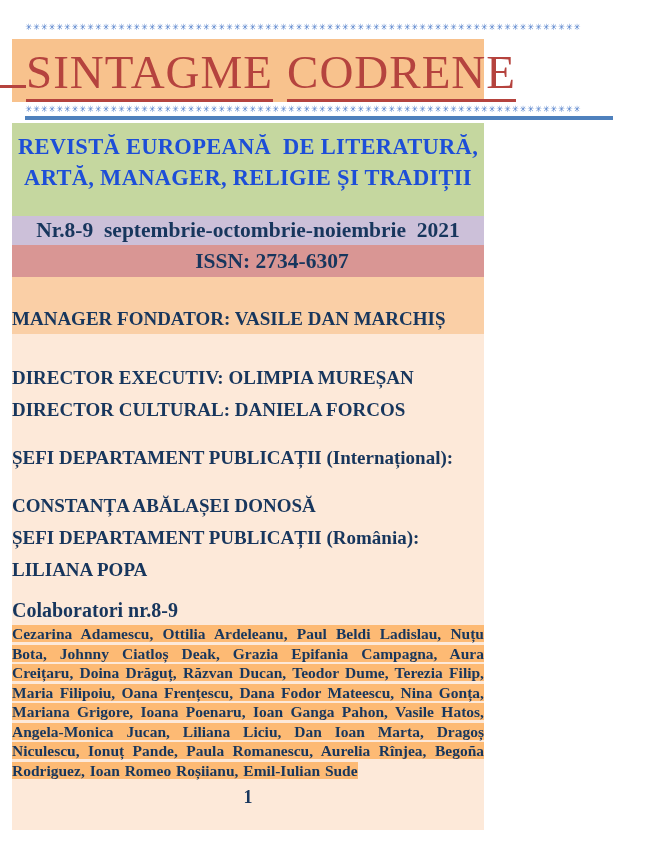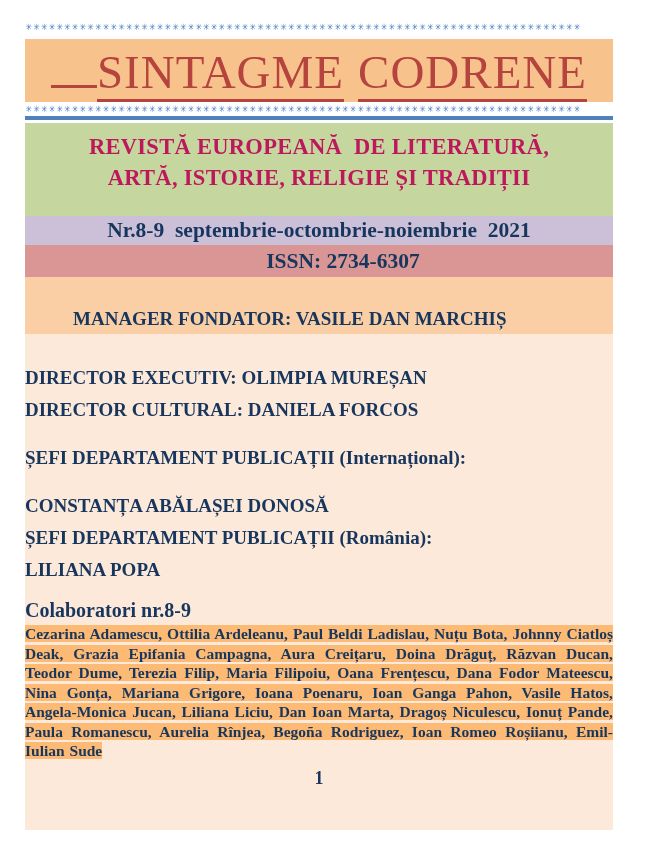--- a/index.html
+++ b/index.html
@@ -1,46 +1,46 @@
 <!DOCTYPE html>
 <html><head>
 <meta charset="utf-8">
 <style>
   html,body{margin:0;padding:0;background:#ffffff;}
   .page{
     width:645px;height:854px;position:relative;background:#ffffff;overflow:hidden;
     font-family:"Liberation Serif","DejaVu Serif",serif;color:#17365D;
   }
-  .band{width:588px;margin-left:25px;box-sizing:border-box;}
+  .band{width:472px;margin-left:12px;box-sizing:border-box;}
   .ast-row{
     width:588px;margin-left:25px;overflow:hidden;white-space:nowrap;
     color:#4E7CC9;font-family:"DejaVu Sans",sans-serif;
     font-size:8.5px;letter-spacing:0.6px;height:13px;line-height:13px;
   }
   .ast-top{margin-top:21px;margin-bottom:5px;}
   .ast-mid{margin-top:1px;height:12px;line-height:12px;}
   .banner-orange{
     height:63px;background:#F8C28D;
     display:flex;align-items:flex-end;justify-content:center;
   }
   .masthead-title{
     font-size:47px;line-height:1;color:#B5433E;white-space:nowrap;
     padding-bottom:6px;letter-spacing:1px;
   }
   .u{border-bottom:3px solid #B5433E;padding-bottom:1px;}
   .lead-underline{display:inline-block;width:46px;}
   .word-gap{display:inline-block;width:14px;}
   .hr-blue{width:588px;margin-left:25px;height:4px;background:#4F81BD;margin-top:1px;margin-bottom:3px;}
   .banner-green{height:93px;background:#C5D79F;text-align:center;padding-top:8px;}
-  .green-line{font-size:22.5px;font-weight:bold;color:#be185d;line-height:31px;letter-spacing:0.3px;}
+  .green-line{font-size:22.5px;font-weight:bold;color:#1d4ed8;line-height:31px;letter-spacing:0.3px;}
   .banner-lavender{height:29px;background:#CCC0D9;text-align:center;}
   .issue-line{font-size:21.5px;font-weight:bold;line-height:29px;}
   .banner-rose{height:32px;background:#D99694;text-align:center;padding-left:48px;}
   .issn-line{font-size:21.5px;font-weight:bold;line-height:32px;}
-  .band-manager{height:57px;background:#FACFA6;padding-top:29px;padding-left:48px;}
+  .band-manager{height:57px;background:#FACFA6;padding-top:29px;}
   .staff-line{font-size:19px;font-weight:bold;line-height:26px;white-space:nowrap;}
   .body-peach{height:496px;background:#FDE9D9;padding-top:28px;}
   .body-peach .staff-line{line-height:32px;}
   .spacer{height:16px;}
   .colab-heading{font-size:20px;font-weight:bold;line-height:28px;margin-top:10px;}
   .names{
     text-align:justify;font-size:15.5px;font-weight:bold;line-height:19.5px;
     word-spacing:1px;margin:0;
   }
   .names span{background:#fdba74;}
@@ -56,21 +56,21 @@
   <div class="band banner-orange">
     <div class="masthead-title"><span class="u lead-underline"></span><span class="u">SINTAGME</span><span class="word-gap"></span><span class="u">CODRENE</span></div>
   </div>
 
   <div class="ast-row ast-mid">✳✳✳✳✳✳✳✳✳✳✳✳✳✳✳✳✳✳✳✳✳✳✳✳✳✳✳✳✳✳✳✳✳✳✳✳✳✳✳✳✳✳✳✳✳✳✳✳✳✳✳✳✳✳✳✳✳✳✳✳✳✳✳✳✳✳✳✳✳✳✳✳</div>
 
   <div class="hr-blue"></div>
 
   <div class="band banner-green">
     <div class="green-line">REVISTĂ EUROPEANĂ&nbsp; DE LITERATURĂ,</div>
-    <div class="green-line">ARTĂ, ISTORIE, RELIGIE ȘI TRADIȚII</div>
+    <div class="green-line">ARTĂ, MANAGER, RELIGIE ȘI TRADIȚII</div>
   </div>
 
   <div class="band banner-lavender">
     <div class="issue-line">Nr.8-9&nbsp; septembrie-octombrie-noiembrie&nbsp; 2021</div>
   </div>
 
   <div class="band banner-rose">
     <div class="issn-line">ISSN: 2734-6307</div>
   </div>
 

